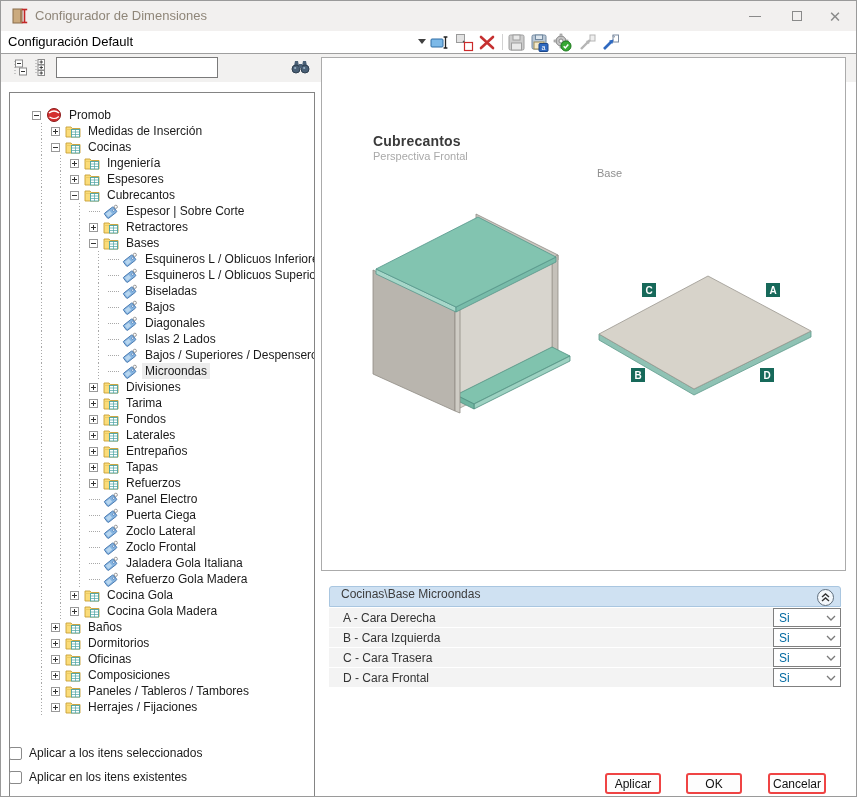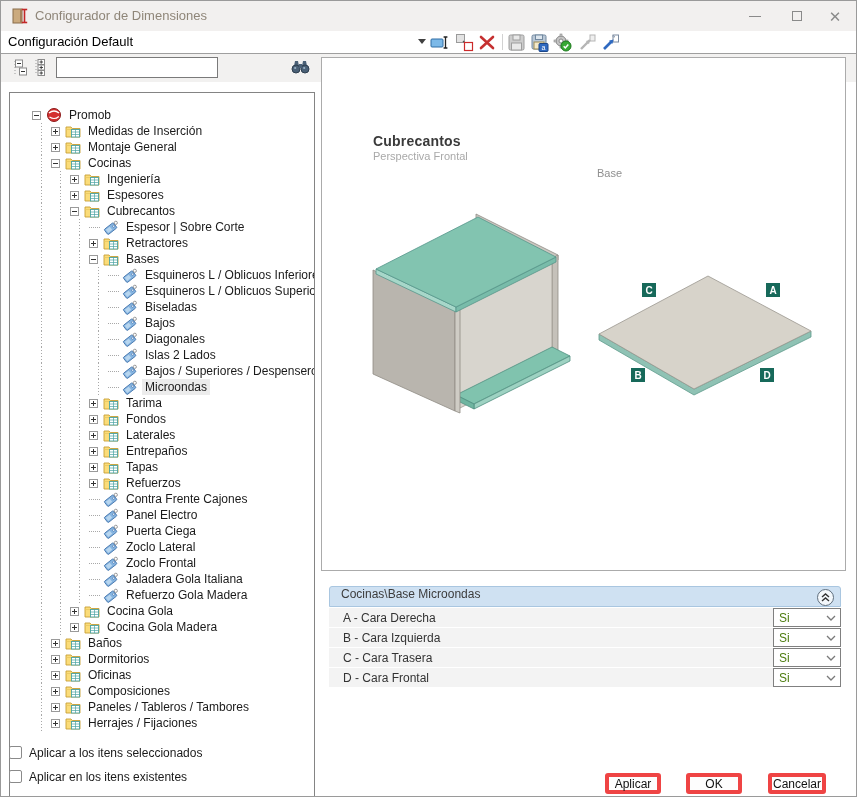--- a/index.html
+++ b/index.html
@@ -38,45 +38,45 @@
     background-image:linear-gradient(to bottom,#a8a8a8 1px,transparent 1px); background-size:1px 3px; }
   .tcell { width:13px; height:16px; position:relative; flex:none; }
   .tcell .dots { position:absolute; left:0; top:8px; width:11px; border-top:1px dotted #a8a8a8; }
   .tbox { position:absolute; left:0; top:3.5px; width:9px; height:9px; border:1px solid #9a9a9a; background:#fff; }
   .tbox::before { content:''; position:absolute; left:1px; right:1px; top:3px; height:1px; background:#333; }
   .tbox.plus::after { content:''; position:absolute; top:1px; bottom:1px; left:3px; width:1px; background:#333; }
   .ticon { width:16px; height:16px; margin:0 4px 0 1px; flex:none; }
   .tlabel { font-size:12px; color:#1a1a1a; padding:1px 3px; }
   .trow.sel .tlabel { background:#ececec; }
   
-  .chkrow { position:absolute; left:8px; display:flex; align-items:flex-start; gap:7px; }
+  .chkrow { position:absolute; left:8px; display:flex; align-items:center; gap:7px; }
   .cb { width:13px; height:13px; border:1px solid #8a8a8a; border-radius:2px; background:#fff; flex:none; }
   .chkrow span.lbl { font-size:12px; color:#1a1a1a; }
   
   .preview { position:absolute; left:320px; top:56px; width:525px; height:514px; border:1px solid #ababab; background:#fff; }
   .pv-title { position:absolute; left:372px; top:132px; font-size:14px; color:#3a3a3a; font-weight:bold; letter-spacing:.2px; }
   .pv-sub { position:absolute; left:372px; top:149px; font-size:11px; color:#a9a9a9; }
   .pv-caption { position:absolute; left:596px; top:166px; font-size:11px; color:#8f8f8f; }
   .cab-svg { position:absolute; left:353px; top:193px; }
   .base-svg { position:absolute; left:590px; top:268px; }
   .facelbl { position:absolute; width:14px; height:14px; background:#17695a; color:#fff; font-size:10px; font-weight:bold; display:flex; align-items:center; justify-content:center; }
   .flA { left:765px; top:282px; } .flB { left:630px; top:367px; }
   .flC { left:641px; top:282px; } .flD { left:759px; top:367px; }
   
   .props { position:absolute; left:328px; top:585px; width:512px; }
   .props-header { position:relative; height:21px; background:#cfe1f2; border:1px solid #a9c6e0; border-radius:3px 3px 0 0; display:flex; }
   .props-header .ph-text { margin-left:11px; font-size:12px; color:#3c3c3c; }
   .collapse-btn { position:absolute; right:6px; top:2px; width:17px; height:17px; border:1px solid #5f6e7d; border-radius:50%; background:#f4f8fc; display:flex; align-items:center; justify-content:center; }
   .prow { position:relative; height:19px; margin-top:1px; background:#f3f3f3; display:flex; align-items:center; }
   .prow .plabel { margin-left:14px; font-size:12px; color:#333; }
   .pcombo { position:absolute; right:0px; top:0; width:68px; height:19px; background:#fff; border:1px solid #808080; display:flex; align-items:center; }
-  .pcombo .pval { margin-left:5px; font-size:12px; color:#4d7c0f; }
+  .pcombo .pval { margin-left:5px; font-size:12px; color:#0369a1; }
   .pcombo svg { position:absolute; right:4px; top:5px; }
   
-  .btn { position:absolute; top:772px; width:56px; height:21px; background:#fdfdfd; border:4px solid #ef4444; border-radius:3px; font:12px "Liberation Sans",sans-serif; color:#111; display:flex; align-items:center; justify-content:center; }
+  .btn { position:absolute; top:772px; width:56px; height:21px; background:#fdfdfd; border:2px solid #ef4444; border-radius:3px; font:12px "Liberation Sans",sans-serif; color:#111; display:flex; align-items:center; justify-content:center; }
   .btn-aplicar { left:604px; } .btn-ok { left:685px; } .btn-cancel { left:767px; width:58px; }
 </style>
 </head>
 <body>
 
 <div id="win">
 
   <div class="titlebar">
     <svg class="app-icon" viewBox="0 0 18 18">
       <rect x="2" y="2" width="9" height="14" fill="#cbaa7e" stroke="#8a6d4a" stroke-width="1"></rect>
@@ -208,33 +208,20 @@
             <path d="M1 4 h5 l1.3 1.5 H15 V14 H1 z" fill="#fbdc79" stroke="#c79f35" stroke-width=".9"></path>
             <path d="M1 6.5 H15" stroke="#e9c75f" stroke-width=".8"></path>
             <rect x="6.5" y="6.5" width="8" height="7.5" fill="#fff" stroke="#4ba3a3" stroke-width=".9"></rect>
             <path d="M6.5 9 h8 M6.5 11.5 h8 M10.5 6.5 v7.5" stroke="#4ba3a3" stroke-width=".7"></path>
           </svg></span>
         <span class="tlabel">Medidas de Inserción</span>
       </div>
       <div class="trow" style="padding-left: 22px;">
         <span class="tguide"></span>
         <span class="tcell">
-          <span class="tbox plus"></span>
-        </span>
-        <span class="ticon"><svg viewBox="0 0 16 16">
-            <path d="M1 4 h5 l1.3 1.5 H15 V14 H1 z" fill="#fbdc79" stroke="#c79f35" stroke-width=".9"></path>
-            <path d="M1 6.5 H15" stroke="#e9c75f" stroke-width=".8"></path>
-            <rect x="6.5" y="6.5" width="8" height="7.5" fill="#fff" stroke="#4ba3a3" stroke-width=".9"></rect>
-            <path d="M6.5 9 h8 M6.5 11.5 h8 M10.5 6.5 v7.5" stroke="#4ba3a3" stroke-width=".7"></path>
-          </svg></span>
-        <span class="tlabel">Montaje General</span>
-      </div>
-      <div class="trow" style="padding-left: 22px;">
-        <span class="tguide"></span>
-        <span class="tcell">
           <span class="tbox"></span>
         </span>
         <span class="ticon"><svg viewBox="0 0 16 16">
             <path d="M1 4 h5 l1.3 1.5 H15 V14 H1 z" fill="#fbdc79" stroke="#c79f35" stroke-width=".9"></path>
             <path d="M1 6.5 H15" stroke="#e9c75f" stroke-width=".8"></path>
             <rect x="6.5" y="6.5" width="8" height="7.5" fill="#fff" stroke="#4ba3a3" stroke-width=".9"></rect>
             <path d="M6.5 9 h8 M6.5 11.5 h8 M10.5 6.5 v7.5" stroke="#4ba3a3" stroke-width=".7"></path>
           </svg></span>
         <span class="tlabel">Cocinas</span>
       </div>
@@ -477,20 +464,35 @@
         <span class="tguide"></span>
         <span class="tcell">
           <span class="tbox plus"></span>
         </span>
         <span class="ticon"><svg viewBox="0 0 16 16">
             <path d="M1 4 h5 l1.3 1.5 H15 V14 H1 z" fill="#fbdc79" stroke="#c79f35" stroke-width=".9"></path>
             <path d="M1 6.5 H15" stroke="#e9c75f" stroke-width=".8"></path>
             <rect x="6.5" y="6.5" width="8" height="7.5" fill="#fff" stroke="#4ba3a3" stroke-width=".9"></rect>
             <path d="M6.5 9 h8 M6.5 11.5 h8 M10.5 6.5 v7.5" stroke="#4ba3a3" stroke-width=".7"></path>
           </svg></span>
+        <span class="tlabel">Divisiones</span>
+      </div>
+      <div class="trow" style="padding-left: 22px;">
+        <span class="tguide"></span>
+        <span class="tguide"></span>
+        <span class="tguide"></span>
+        <span class="tcell">
+          <span class="tbox plus"></span>
+        </span>
+        <span class="ticon"><svg viewBox="0 0 16 16">
+            <path d="M1 4 h5 l1.3 1.5 H15 V14 H1 z" fill="#fbdc79" stroke="#c79f35" stroke-width=".9"></path>
+            <path d="M1 6.5 H15" stroke="#e9c75f" stroke-width=".8"></path>
+            <rect x="6.5" y="6.5" width="8" height="7.5" fill="#fff" stroke="#4ba3a3" stroke-width=".9"></rect>
+            <path d="M6.5 9 h8 M6.5 11.5 h8 M10.5 6.5 v7.5" stroke="#4ba3a3" stroke-width=".7"></path>
+          </svg></span>
         <span class="tlabel">Tarima</span>
       </div>
       <div class="trow" style="padding-left: 22px;">
         <span class="tguide"></span>
         <span class="tguide"></span>
         <span class="tguide"></span>
         <span class="tcell">
           <span class="tbox plus"></span>
         </span>
         <span class="ticon"><svg viewBox="0 0 16 16">
@@ -553,37 +555,20 @@
         <span class="tcell">
           <span class="tbox plus"></span>
         </span>
         <span class="ticon"><svg viewBox="0 0 16 16">
             <path d="M1 4 h5 l1.3 1.5 H15 V14 H1 z" fill="#fbdc79" stroke="#c79f35" stroke-width=".9"></path>
             <path d="M1 6.5 H15" stroke="#e9c75f" stroke-width=".8"></path>
             <rect x="6.5" y="6.5" width="8" height="7.5" fill="#fff" stroke="#4ba3a3" stroke-width=".9"></rect>
             <path d="M6.5 9 h8 M6.5 11.5 h8 M10.5 6.5 v7.5" stroke="#4ba3a3" stroke-width=".7"></path>
           </svg></span>
         <span class="tlabel">Refuerzos</span>
-      </div>
-      <div class="trow" style="padding-left: 22px;">
-        <span class="tguide"></span>
-        <span class="tguide"></span>
-        <span class="tguide"></span>
-        <span class="tcell">
-          <span class="dots"></span>
-        </span>
-        <span class="ticon"><svg viewBox="0 0 16 16">
-            <g transform="rotate(-38 8 9)">
-              <rect x="1.5" y="6" width="11.5" height="6.5" rx="1" fill="#85b4e0" stroke="#4a7ab0" stroke-width=".9"></rect>
-              <rect x="2.8" y="7.2" width="5" height="4" fill="#b8d6ef"></rect>
-              <circle cx="11.2" cy="9.2" r="1.1" fill="#fff" stroke="#4a7ab0" stroke-width=".7"></circle>
-            </g>
-            <circle cx="12.8" cy="3.8" r="1.6" fill="none" stroke="#9a9a9a" stroke-width="1"></circle>
-          </svg></span>
-        <span class="tlabel">Contra Frente Cajones</span>
       </div>
       <div class="trow" style="padding-left: 22px;">
         <span class="tguide"></span>
         <span class="tguide"></span>
         <span class="tguide"></span>
         <span class="tcell">
           <span class="dots"></span>
         </span>
         <span class="ticon"><svg viewBox="0 0 16 16">
             <g transform="rotate(-38 8 9)">

